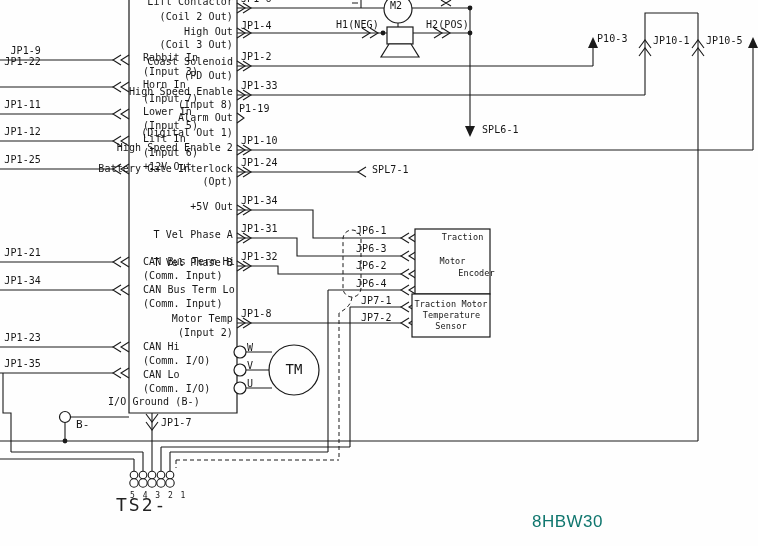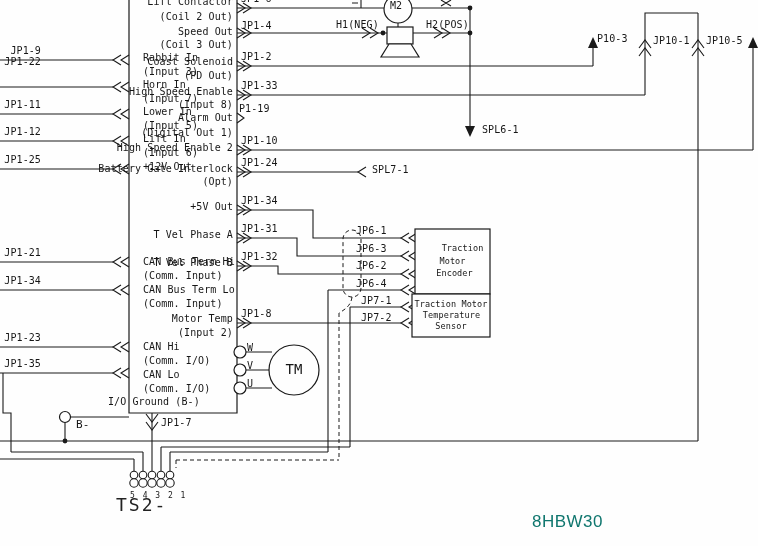--- a/index.html
+++ b/index.html
@@ -174,21 +174,21 @@
   <div class="lb" style="left:143px;top:270px">(Comm. Input)</div>
   <div class="lb" style="left:143px;top:284px">CAN Bus Term Lo</div>
   <div class="lb" style="left:143px;top:298px">(Comm. Input)</div>
   <div class="lb" style="left:143px;top:341px">CAN Hi</div>
   <div class="lb" style="left:143px;top:355px">(Comm. I/O)</div>
   <div class="lb" style="left:143px;top:369px">CAN Lo</div>
   <div class="lb" style="left:143px;top:383px">(Comm. I/O)</div>
 
   <div class="lb ra" style="right:525px;top:-4px">Lift Contactor</div>
   <div class="lb ra" style="right:525px;top:11px">(Coil 2 Out)</div>
-  <div class="lb ra" style="right:525px;top:26px">Speed Out</div>
+  <div class="lb ra" style="right:525px;top:26px">High Out</div>
   <div class="lb ra" style="right:525px;top:39px">(Coil 3 Out)</div>
   <div class="lb ra" style="right:525px;top:56px">Coast Solenoid</div>
   <div class="lb ra" style="right:525px;top:70px">(PD Out)</div>
   <div class="lb ra" style="right:525px;top:86px">High Speed Enable</div>
   <div class="lb ra" style="right:525px;top:99px">(Input 8)</div>
   <div class="lb ra" style="right:525px;top:112px">Alarm Out</div>
   <div class="lb ra" style="right:525px;top:127px">(Digital Out 1)</div>
   <div class="lb ra" style="right:525px;top:142px">High Speed Enable 2</div>
   <div class="lb ra" style="right:525px;top:163px">Battery Gate Interlock</div>
   <div class="lb ra" style="right:525px;top:176px">(Opt)</div>
@@ -221,23 +221,23 @@
   <div class="lb" style="left:653px;top:35px">JP10-1</div>
   <div class="lb" style="left:706px;top:35px">JP10-5</div>
 
   <div class="lb" style="left:356px;top:225px">JP6-1</div>
   <div class="lb" style="left:356px;top:243px">JP6-3</div>
   <div class="lb" style="left:356px;top:260px">JP6-2</div>
   <div class="lb" style="left:356px;top:278px">JP6-4</div>
   <div class="lb" style="left:361px;top:295px">JP7-1</div>
   <div class="lb" style="left:361px;top:312px">JP7-2</div>
 
-  <div class="lb ctr sm" style="left:415px;top:243px;width:95px">Traction</div>
+  <div class="lb ctr sm" style="left:415px;top:232px;width:95px">Traction</div>
   <div class="lb ctr sm" style="left:415px;top:256px;width:75px">Motor</div>
-  <div class="lb ctr sm" style="left:415px;top:268px;width:79px">Encoder</div>
+  <div class="lb ctr sm" style="left:437px;top:268px;width:79px">Encoder</div>
   <div class="lb ctr sm" style="left:412px;top:299px;width:78px">Traction Motor</div>
   <div class="lb ctr sm" style="left:412px;top:310px;width:79px">Temperature</div>
   <div class="lb ctr sm" style="left:412px;top:321px;width:78px">Sensor</div>
 
   <div class="lb" style="left:247px;top:342px">W</div>
   <div class="lb" style="left:247px;top:360px">V</div>
   <div class="lb" style="left:247px;top:378px">U</div>
   <div class="lb ctr" style="left:269px;top:364px;width:50px;font-size:14px">TM</div>
 
   <div class="lb" style="left:76px;top:419px;font-size:11px">B-</div>

